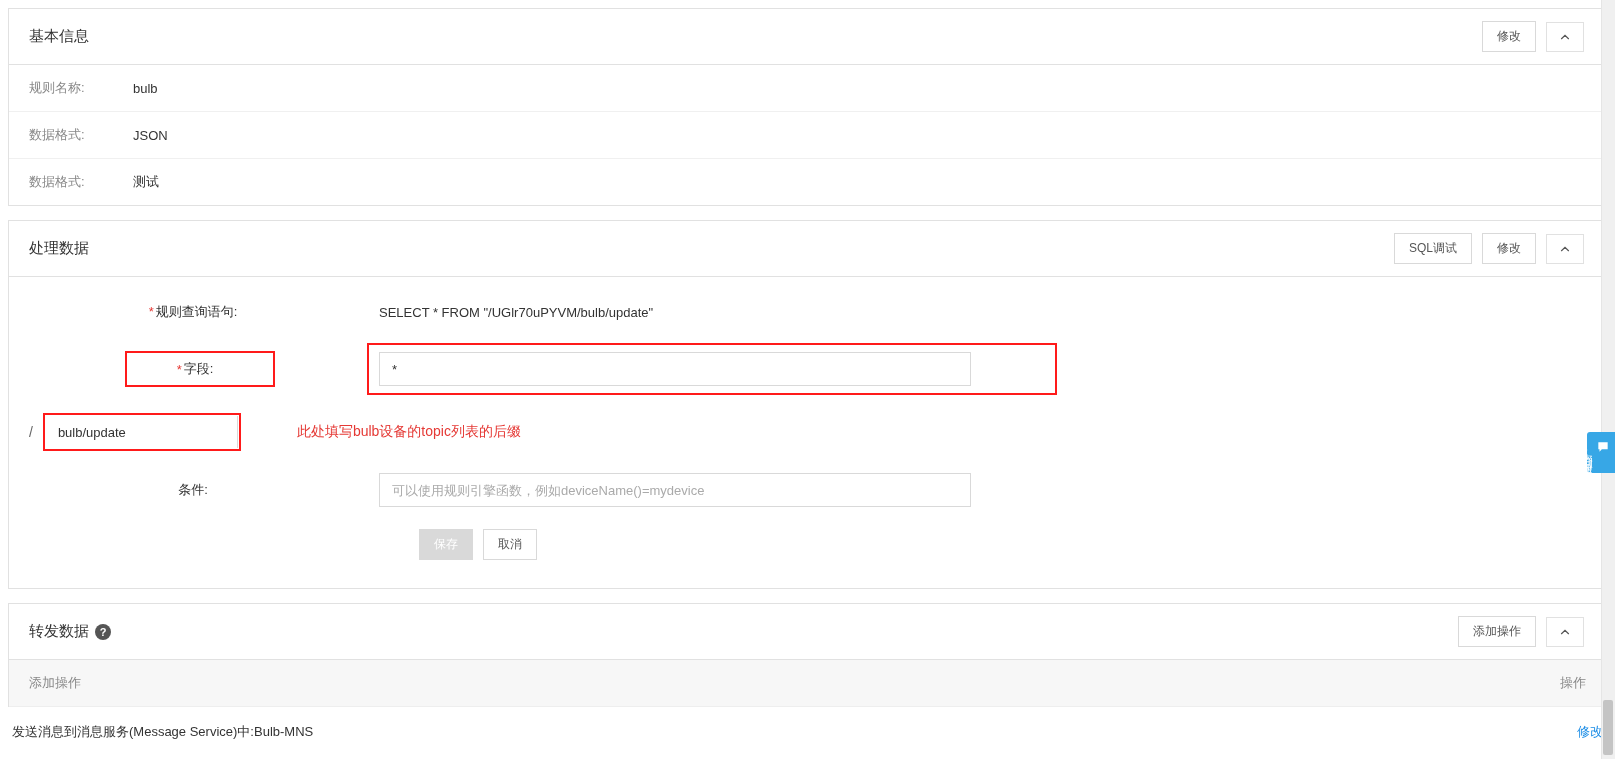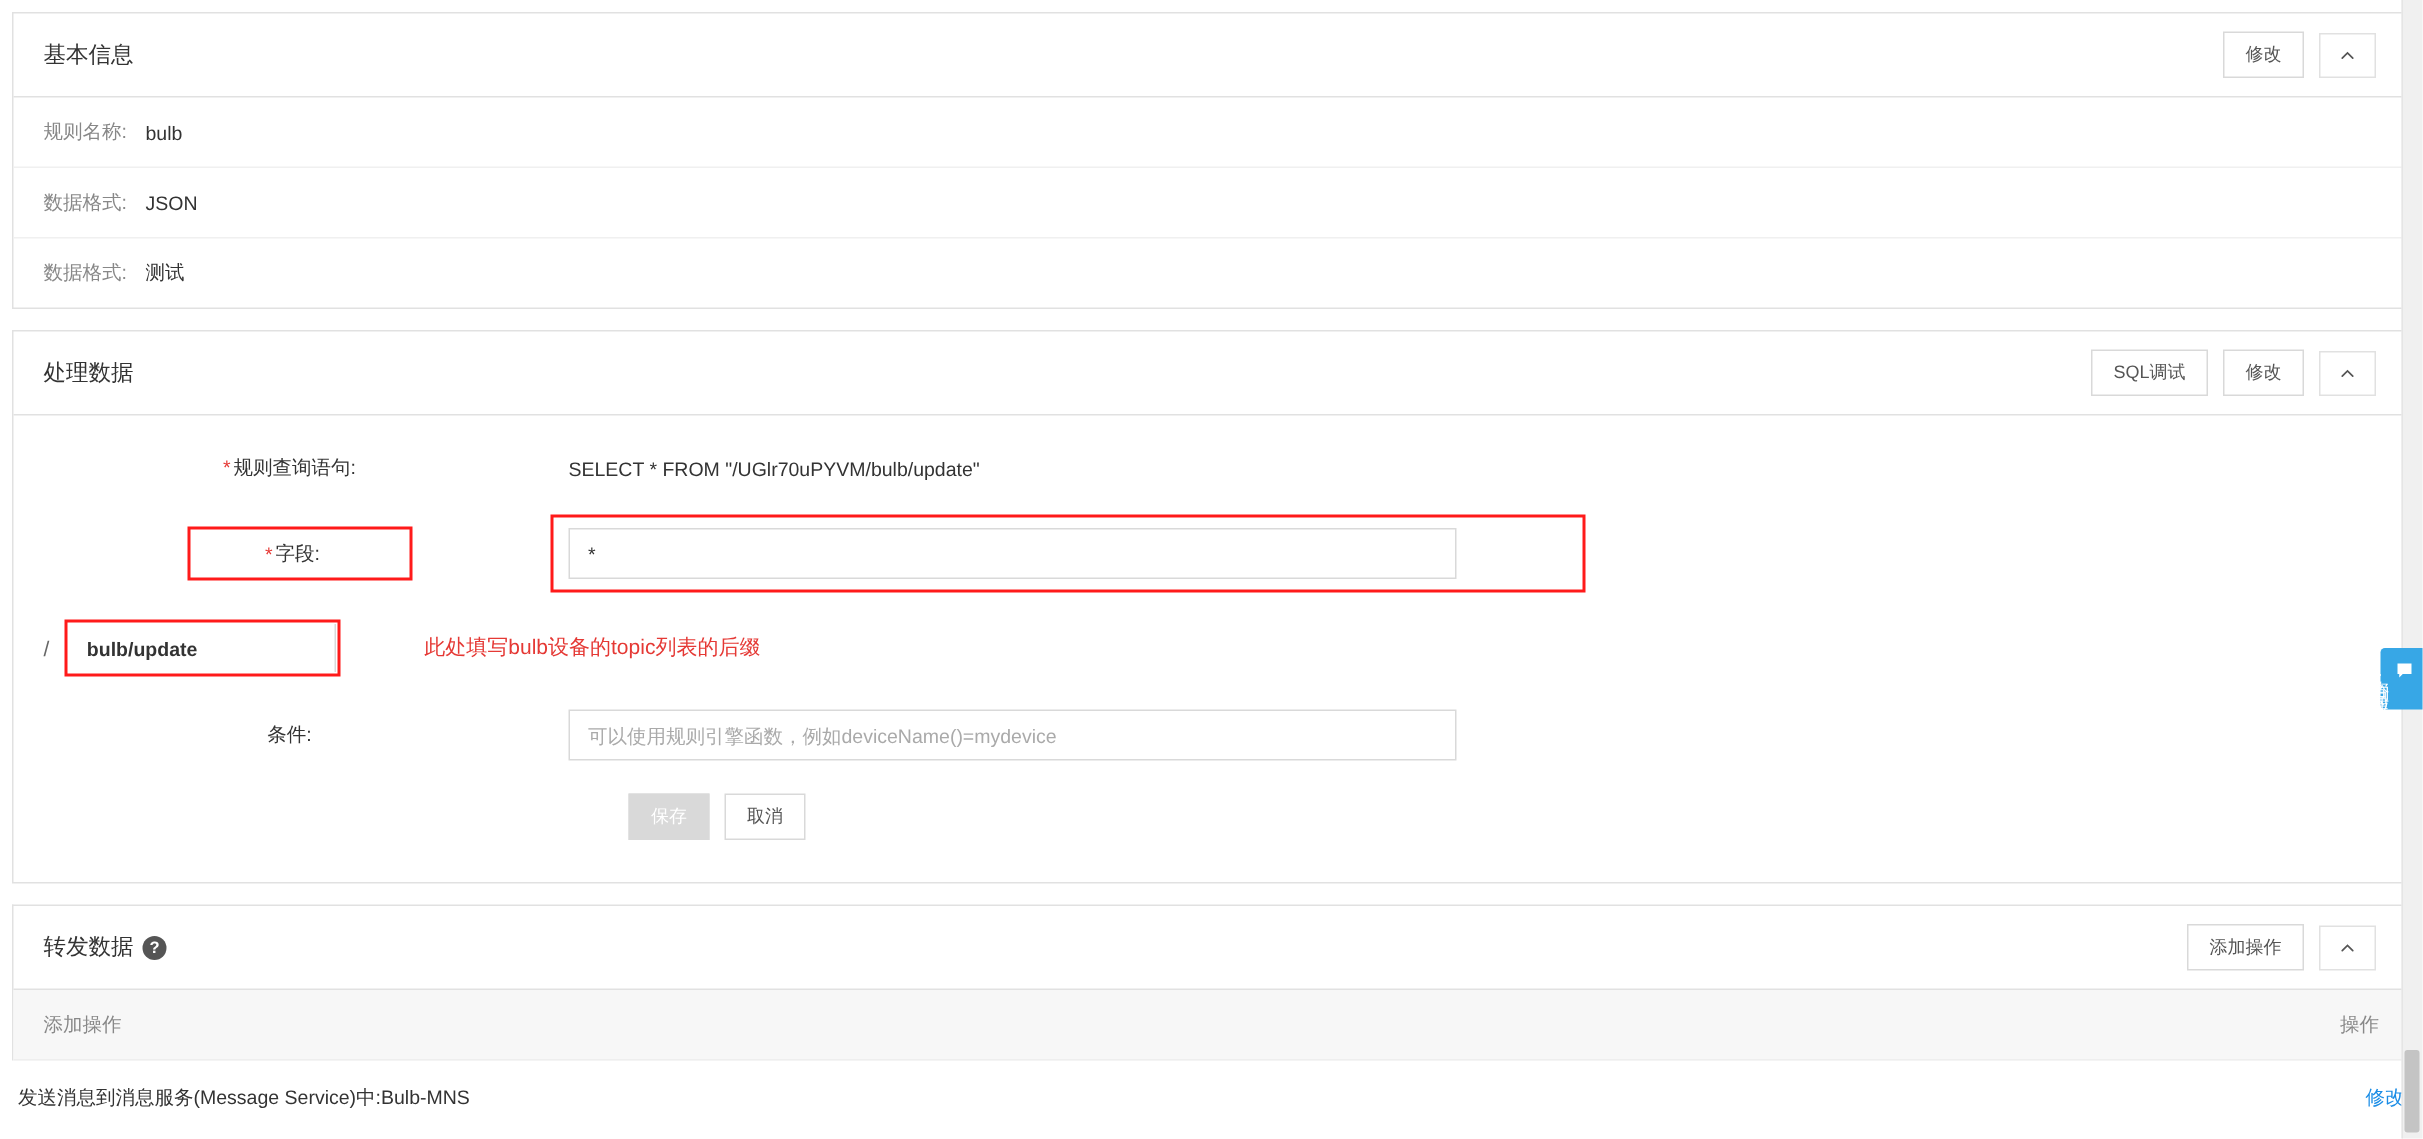--- a/index.html
+++ b/index.html
@@ -71,21 +71,21 @@
       align-items: center;
       padding: 14px 20px;
       border-bottom: 1px solid #f0f0f0;
       font-size: 13px;
     }
     .field-row:last-child { border-bottom: none; }
     .field-label {
       color: #888;
       min-width: 68px;
     }
-    .field-value { color: #333; }
+    .field-value { color: #333; margin-left: 36px; }
     
     .form-area {
       padding: 26px 20px 28px 20px;
     }
     .form-row {
       display: flex;
       align-items: center;
       margin-bottom: 22px;
     }
     .form-label {
@@ -294,21 +294,21 @@
         <span class="red-box-1" style="padding:7px 84px 7px 10px;">
           <input class="input" style="width: 592px;" value="*">
         </span>
       </div>
     </div>
 
     <div class="form-row">
       <div class="form-control-area">
         <span class="slash">/</span>
         <span class="red-box-2">
-          <input class="input" style="width: 178px; border-top: none; border-bottom: none; border-left: none; border-image: initial; border-right: 1px solid rgb(217, 217, 217); height: 32px; margin: 1px; font-weight: bold;" value="bulb/update">
+          <input class="input" style="width: 192px; border-top: none; border-bottom: none; border-left: none; border-image: initial; border-right: 1px solid rgb(217, 217, 217); height: 32px; margin: 1px;" value="bulb/update">
         </span>
         <span class="red-note">此处填写bulb设备的topic列表的后缀</span>
       </div>
     </div>
 
     <div class="form-row">
       <div class="form-label"><span>条件:</span></div>
       <div class="form-control-area">
         <input class="input" style="width: 592px;" placeholder="可以使用规则引擎函数，例如deviceName()=mydevice">
       </div>

